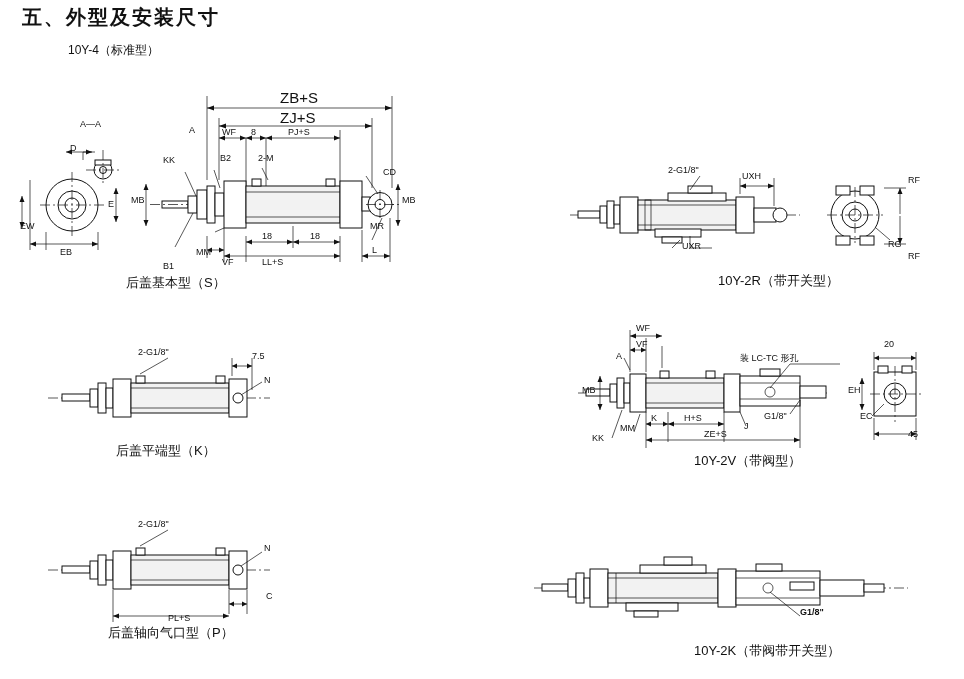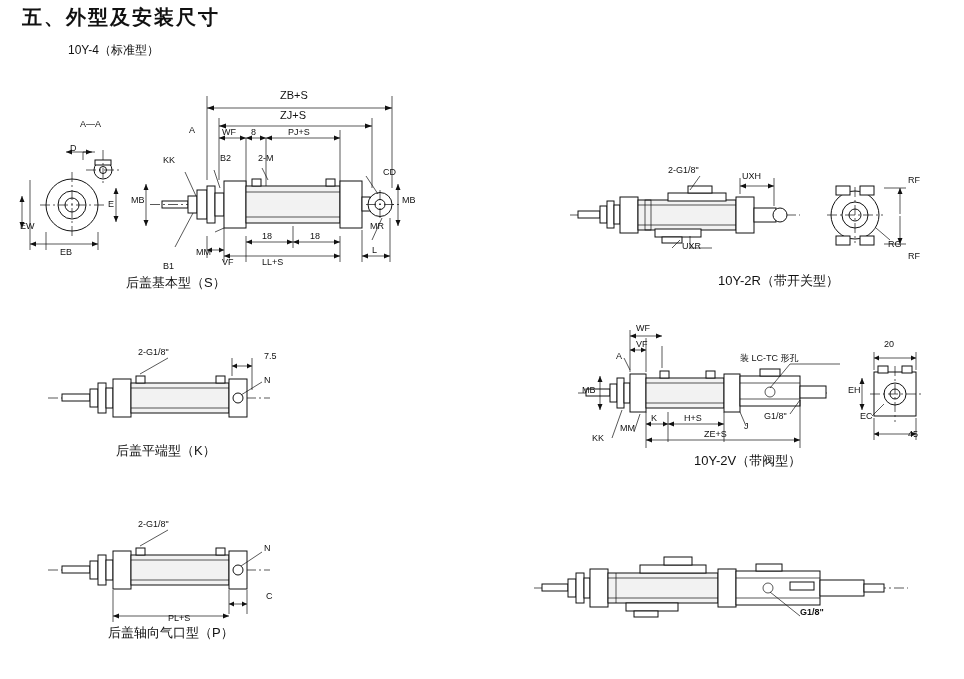--- a/index.html
+++ b/index.html
@@ -4,21 +4,21 @@
 <style>
   html,body{margin:0;padding:0;}
   body{
     width:964px;height:679px;position:relative;
     background:#ffffff;
     font-family:"Liberation Sans","DejaVu Sans",sans-serif;
     color:#111;
     overflow:hidden;
   }
   .page{position:absolute;left:0;top:0;width:802px;height:679px;}
-  .lbl{position:absolute;white-space:nowrap;font-size:11px;color:#111;line-height:1;}
+  .lbl{position:absolute;white-space:nowrap;font-size:15px;color:#111;line-height:1;}
   .lbl.sm{font-size:9px;}
   .title{position:absolute;font-size:20px;font-weight:bold;letter-spacing:2px;color:#111;}
   .cap{position:absolute;font-size:13px;color:#111;white-space:nowrap;}
   .cap.small{font-size:12px;}
   svg{position:absolute;left:0;top:0;overflow:visible;}
   .ln{stroke:#111;stroke-width:1;fill:none;}
   .thin{stroke:#111;stroke-width:0.7;fill:none;}
   .ctr{stroke:#111;stroke-width:0.7;fill:none;stroke-dasharray:10 3 2 3;}
   .fillw{fill:#ffffff;stroke:#111;stroke-width:1;}
   .fillg{fill:#f2f2f2;stroke:#111;stroke-width:1;}
@@ -278,21 +278,21 @@
       <line x1="168" y1="358" x2="140" y2="374"></line>
       <line x1="232" y1="358" x2="232" y2="376"></line>
       <line x1="252" y1="358" x2="252" y2="390"></line>
       <line x1="232" y1="366" x2="252" y2="366"></line>
       <path d="M232,366 l5,-2.5 v5 z" fill="#111" stroke="none"></path>
       <path d="M252,366 l-5,-2.5 v5 z" fill="#111" stroke="none"></path>
       <line x1="241" y1="395" x2="262" y2="382"></line>
     </g>
   </svg>
   <div class="lbl sm" style="left:138px;top:348px;">2-G1/8"</div>
-  <div class="lbl sm" style="left:264px;top:352px;">7.5</div>
+  <div class="lbl sm" style="left:252px;top:352px;">7.5</div>
   <div class="lbl sm" style="left:264px;top:376px;">N</div>
   <div class="cap" style="left:116px;top:442px;">后盖平端型（K）</div>
 
   <svg width="964" height="679">
     <g>
       <line x1="578" y1="393" x2="830" y2="393" class="ctr"></line>
       <rect x="586" y="389" width="24" height="7" class="fillw"></rect>
       <rect x="610" y="384" width="7" height="18" class="fillw"></rect>
       <rect x="617" y="378" width="7" height="30" class="fillw"></rect>
       <rect x="624" y="383" width="6" height="20" class="fillw"></rect>
@@ -455,14 +455,15 @@
       <circle cx="768" cy="588" r="5" class="thin"></circle>
       <rect x="820" y="580" width="44" height="16" class="fillw"></rect>
       <rect x="864" y="584" width="20" height="8" class="fillw"></rect>
       <line x1="616" y1="573" x2="616" y2="603" class="thin"></line>
     </g>
     <g class="thin">
       <line x1="770" y1="592" x2="800" y2="616"></line>
     </g>
   </svg>
   <div class="lbl sm" style="left:800px;top:608px;font-weight:bold;">G1/8"</div>
+  <div class="cap" style="left:694px;top:642px;">10Y-2K（带阀带开关型）</div>
 
 </div>
 
 </body></html>

